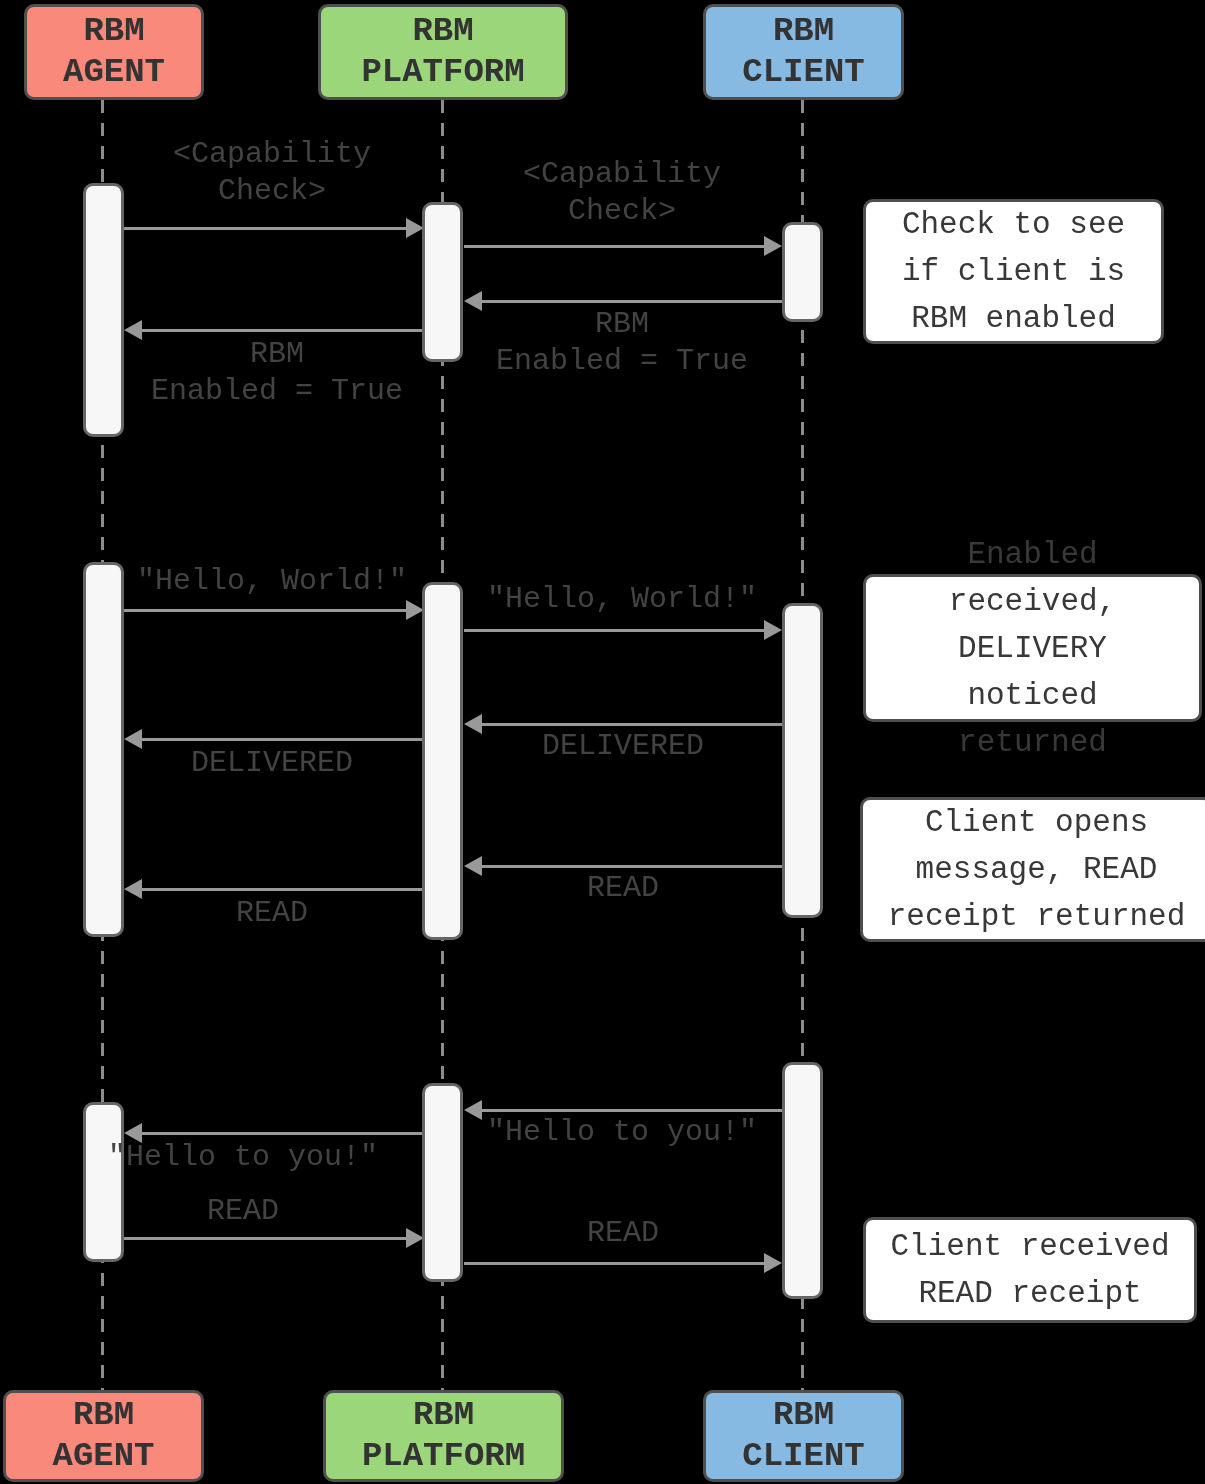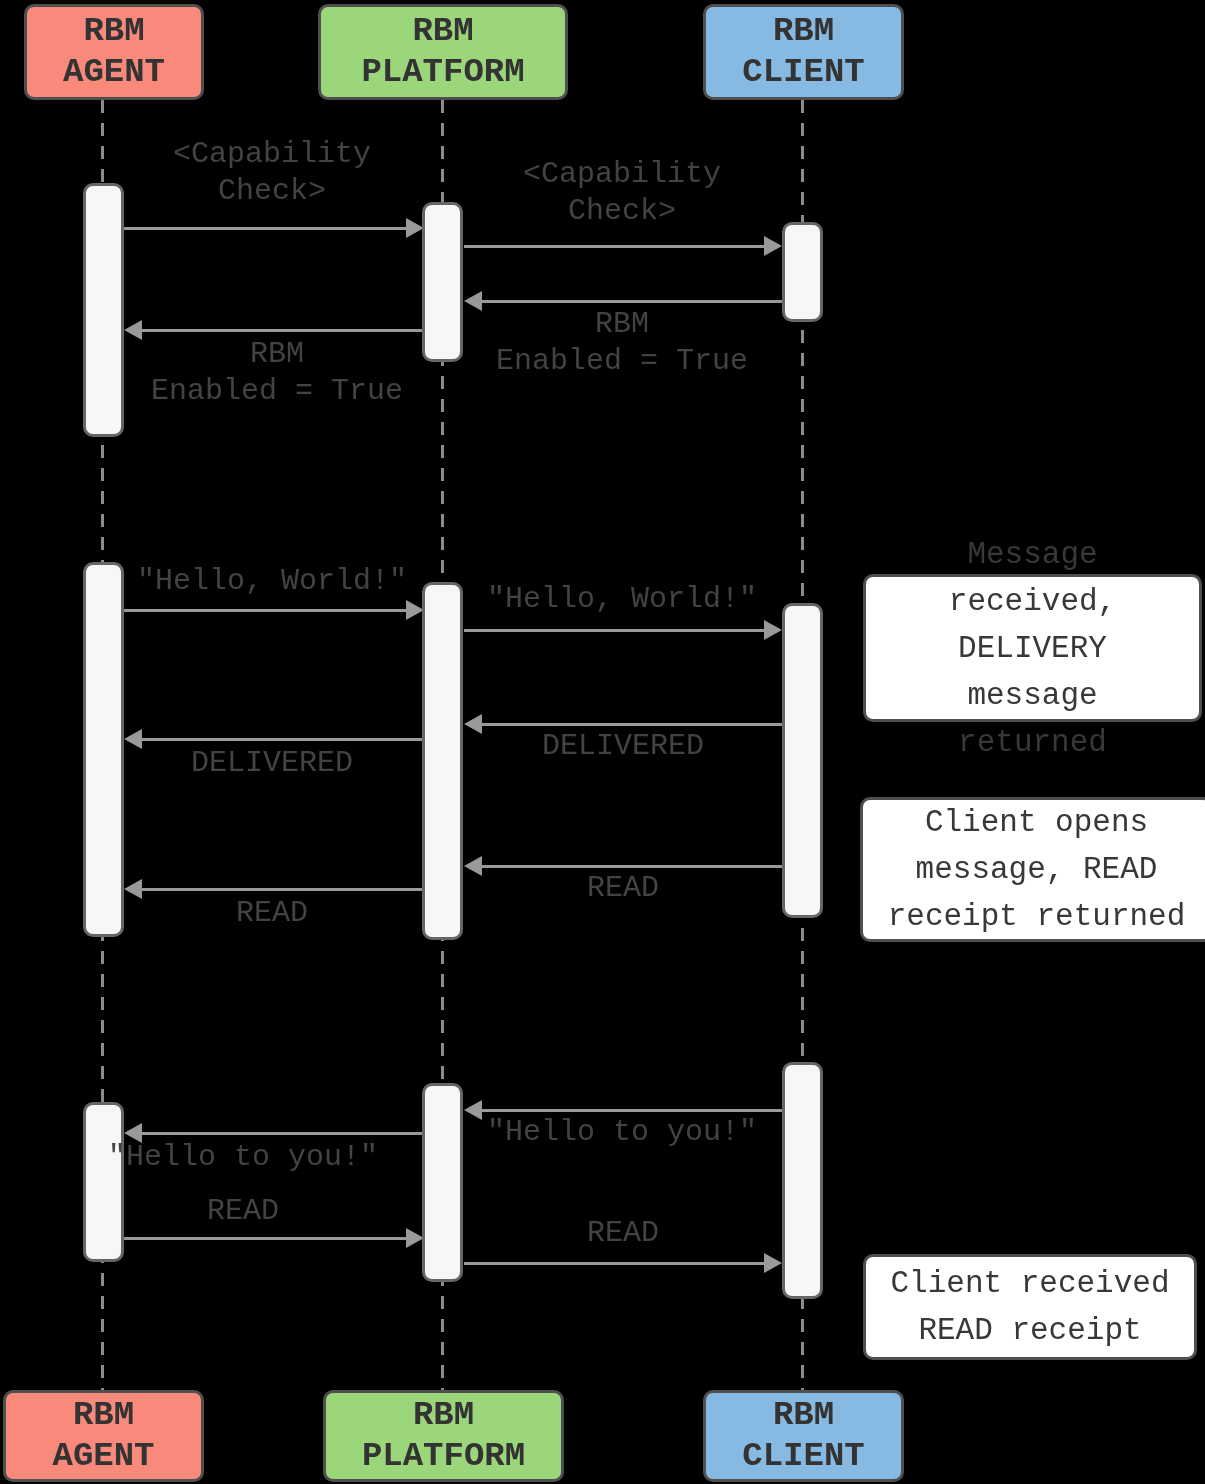--- a/index.html
+++ b/index.html
@@ -131,23 +131,26 @@
   <div class="head head-left" style="left:124px;top:1123px"></div>
 
   <div class="msg-label" style="left:63px;top:1193px;width:360px">READ</div>
   <div class="hline" style="left:124px;top:1237px;width:282px"></div>
   <div class="head head-right" style="left:406px;top:1228px"></div>
 
   <div class="msg-label" style="left:443px;top:1215px;width:360px">READ</div>
   <div class="hline" style="left:464px;top:1262px;width:300px"></div>
   <div class="head head-right" style="left:764px;top:1253px"></div>
 
+  <div class="note" style="left:863px;top:199px;width:301px;height:145px">
+    <span>Check to see if client is RBM enabled</span>
+  </div>
   <div class="note" style="left:863px;top:574px;width:339px;height:148px">
-    <span>Message received, DELIVERY message returned</span>
+    <span>Enabled received, DELIVERY noticed returned</span>
   </div>
   <div class="note" style="left:860px;top:797px;width:353px;height:145px">
     <span>Client opens message, READ receipt returned</span>
   </div>
-  <div class="note" style="left:863px;top:1254px;width:334px;height:106px">
+  <div class="note" style="left:863px;top:1217px;width:334px;height:106px">
     <span>Client received READ receipt</span>
   </div>
 
 </div>
 
 </body></html>

